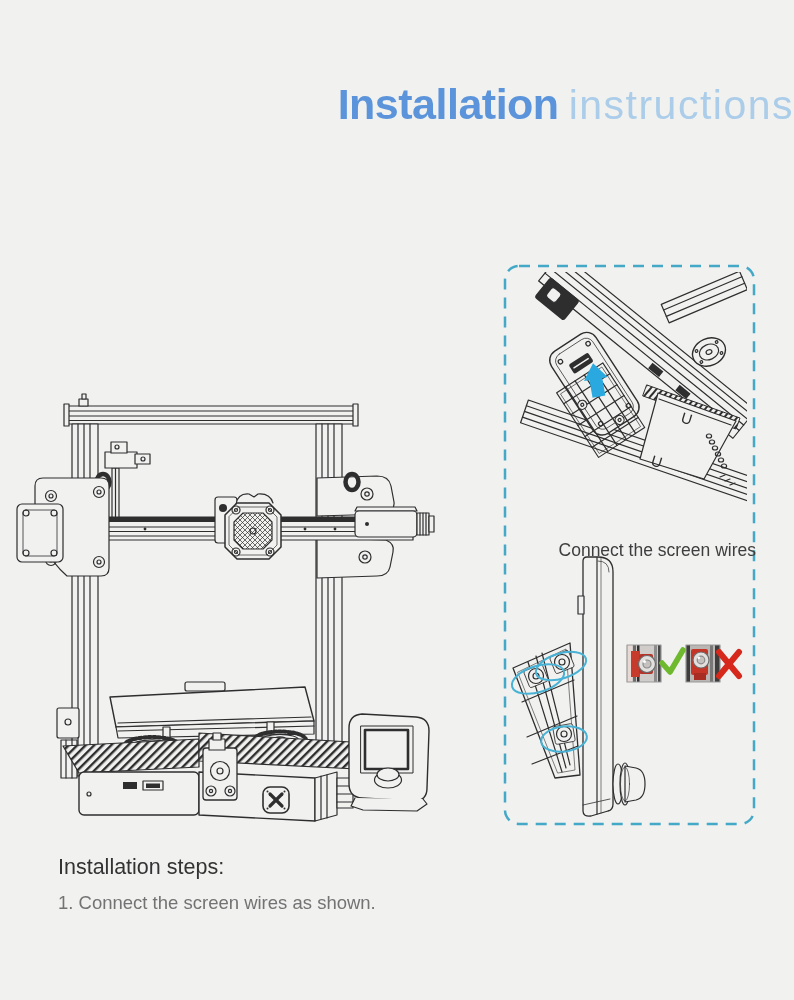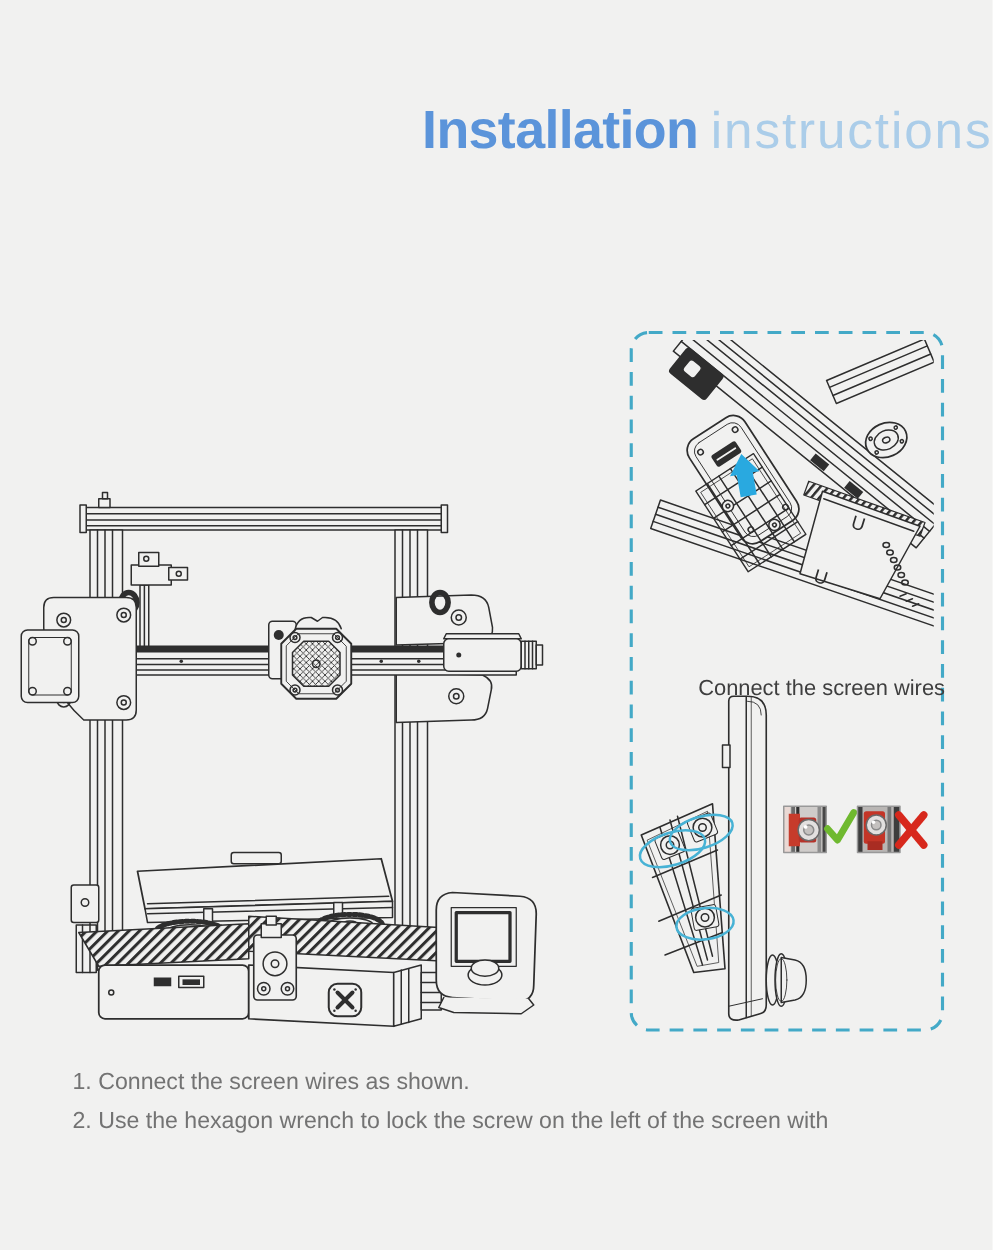--- a/index.html
+++ b/index.html
@@ -406,17 +406,17 @@
         <rect width="34" height="37" fill="none" stroke="#999999"></rect>
       </g>
       <g stroke="#d7281c" style="stroke-width:6">
         <line x1="221" y1="102" x2="241" y2="126"></line>
         <line x1="241" y1="102" x2="221" y2="126"></line>
       </g>
     </g>
   </svg>
 
   <div id="steps">
+    <div class="steps-heading">Installation steps:</div>
     <div class="step-line">1. Connect the screen wires as shown.</div>
-    <div class="step-line">2. Use the hexagon wrench to lock the screw on the left of the screen with</div>
   </div>
 
 </div>
 
 </body></html>

